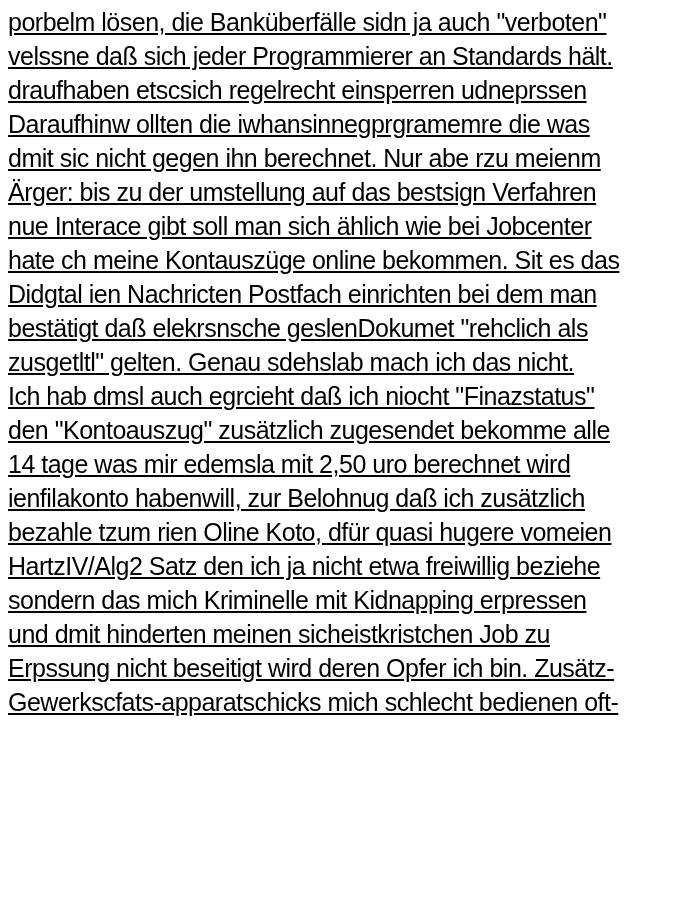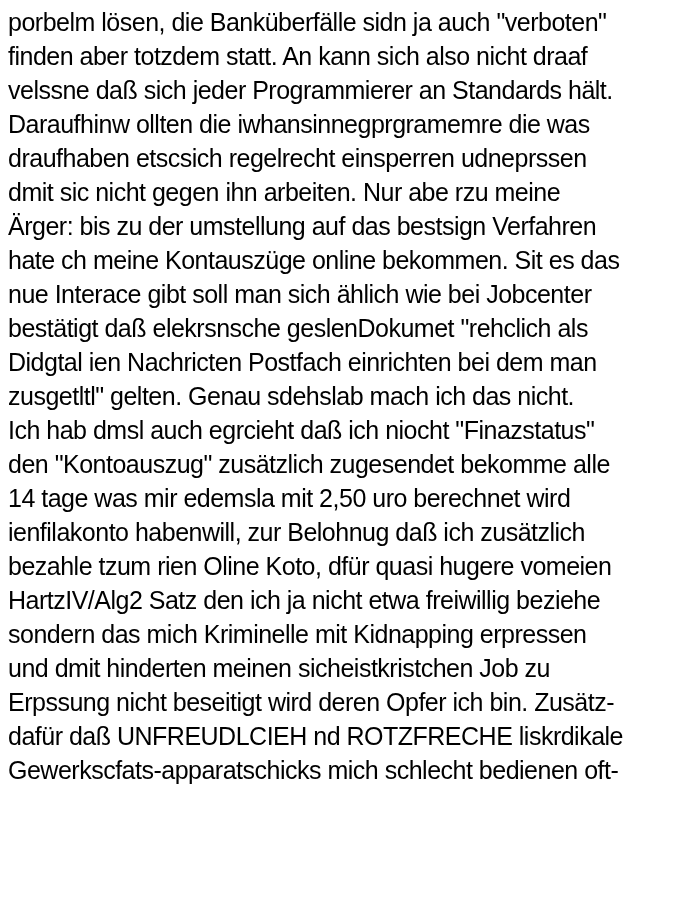--- a/index.html
+++ b/index.html
@@ -20,44 +20,43 @@
       font-family: "Liberation Sans", "DejaVu Sans", sans-serif;
       font-size: 25px;
       letter-spacing: -0.5px;
       line-height: 34px;
       color: #000000;
       font-weight: 400;
     }
     .text-line {
       white-space: pre;
       height: 34px;
+      text-decoration: underline;
     }
   </style>
 </head>
 <body>
 
 <div class="page">
   <div class="text-block">
       <div class="text-line">porbelm lösen, die Banküberfälle sidn ja auch "verboten"</div>
-      <div class="text-line">finden aber totzdem statt. An kann sich also nicht draaf</div>
       <div class="text-line">velssne daß sich jeder Programmierer an Standards hält.</div>
+      <div class="text-line">draufhaben etscsich regelrecht einsperren udneprssen</div>
       <div class="text-line">Daraufhinw ollten die iwhansinnegprgramemre die was</div>
-      <div class="text-line">draufhaben etscsich regelrecht einsperren udneprssen</div>
-      <div class="text-line">dmit sic nicht gegen ihn arbeiten. Nur abe rzu meine</div>
+      <div class="text-line">dmit sic nicht gegen ihn berechnet. Nur abe rzu meienm</div>
       <div class="text-line">Ärger: bis zu der umstellung auf das bestsign Verfahren</div>
+      <div class="text-line">nue Interace gibt soll man sich ählich wie bei Jobcenter</div>
       <div class="text-line">hate ch meine Kontauszüge online bekommen. Sit es das</div>
-      <div class="text-line">nue Interace gibt soll man sich ählich wie bei Jobcenter</div>
+      <div class="text-line">Didgtal ien Nachricten Postfach einrichten bei dem man</div>
       <div class="text-line">bestätigt daß elekrsnsche geslenDokumet "rehclich als</div>
-      <div class="text-line">Didgtal ien Nachricten Postfach einrichten bei dem man</div>
       <div class="text-line">zusgetltl" gelten. Genau sdehslab mach ich das nicht.</div>
       <div class="text-line">Ich hab dmsl auch egrcieht daß ich niocht "Finazstatus"</div>
       <div class="text-line">den "Kontoauszug" zusätzlich zugesendet bekomme alle</div>
       <div class="text-line">14 tage was mir edemsla mit 2,50 uro berechnet wird</div>
       <div class="text-line">ienfilakonto habenwill, zur Belohnug daß ich zusätzlich</div>
       <div class="text-line">bezahle tzum rien Oline Koto, dfür quasi hugere vomeien</div>
       <div class="text-line">HartzIV/Alg2 Satz den ich ja nicht etwa freiwillig beziehe</div>
       <div class="text-line">sondern das mich Kriminelle mit Kidnapping erpressen</div>
       <div class="text-line">und dmit hinderten meinen sicheistkristchen Job zu</div>
       <div class="text-line">Erpssung nicht beseitigt wird deren Opfer ich bin. Zusätz-</div>
-      <div class="text-line">dafür daß UNFREUDLCIEH nd ROTZFRECHE liskrdikale</div>
       <div class="text-line">Gewerkscfats-apparatschicks mich schlecht bedienen oft-</div>
     </div>
 </div>
 
 </body></html>

